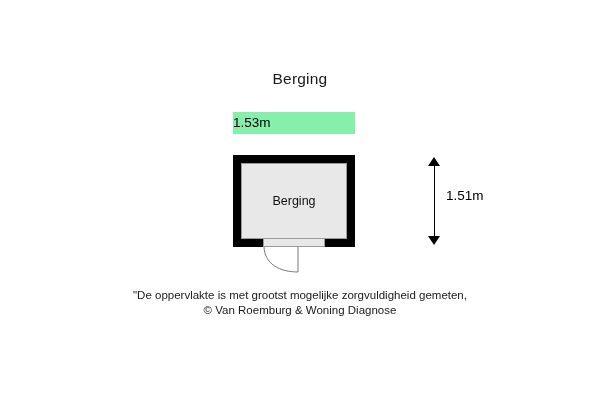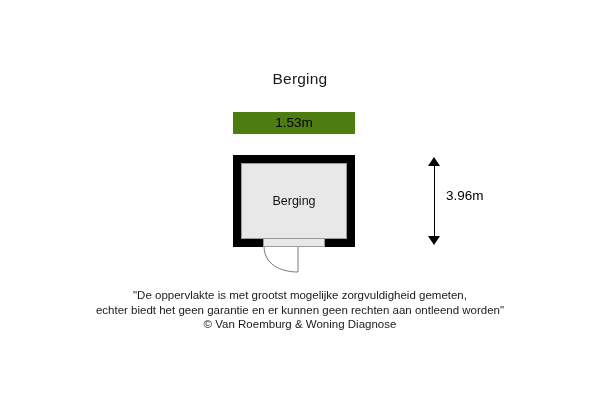--- a/index.html
+++ b/index.html
@@ -63,23 +63,22 @@
   }
   .dim-top .arrow-r {
     right: 0;
     border-left: 9px solid #000;
   }
   .dim-top .label {
     position: absolute;
     top: 0;
     left: 0;
     width: 122px;
-    text-align: center;
     font-size: 13.5px;
-    background: #4d7c0f;
+    background: #86efac;
     line-height: 22px;
     height: 22px;
   }
 
   
   .dim-right {
     position: absolute;
     top: 157px;
     left: 420px;
     width: 30px;
@@ -196,35 +195,34 @@
     <div class="arrow-l"></div>
     <div class="line"></div>
     <div class="arrow-r"></div>
     <div class="label">1.53m</div>
   </div>
 
   <div class="dim-right">
     <div class="arrow-t"></div>
     <div class="line"></div>
     <div class="arrow-b"></div>
-    <div class="label">3.96m</div>
+    <div class="label">1.51m</div>
   </div>
 
   <div class="room">
     <div class="room-inner"></div>
     <div class="room-label">Berging</div>
   </div>
 
   <div class="door">
     <div class="opening"></div>
     <svg width="74" height="36" viewBox="0 0 74 36">
       <path d="M6 8 C 6 26, 22 34, 40 34" fill="none" stroke="#7a7a7a" stroke-width="1"></path>
       <line x1="40" y1="34" x2="40" y2="8" stroke="#7a7a7a" stroke-width="1"></line>
     </svg>
   </div>
 
   <div class="disclaimer">
     <div>"De oppervlakte is met grootst mogelijke zorgvuldigheid gemeten,</div>
-    <div>echter biedt het geen garantie en er kunnen geen rechten aan ontleend worden"</div>
     <div>© Van Roemburg &amp; Woning Diagnose</div>
   </div>
 
 </div>
 
 </body></html>

